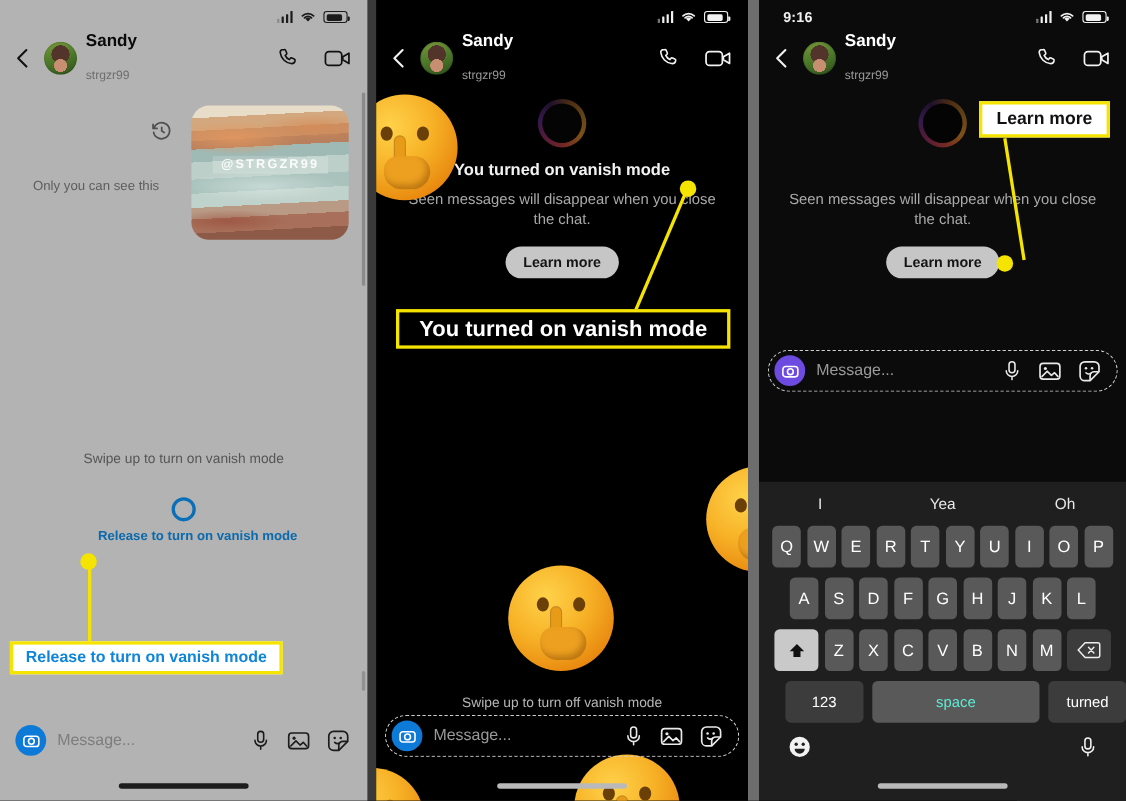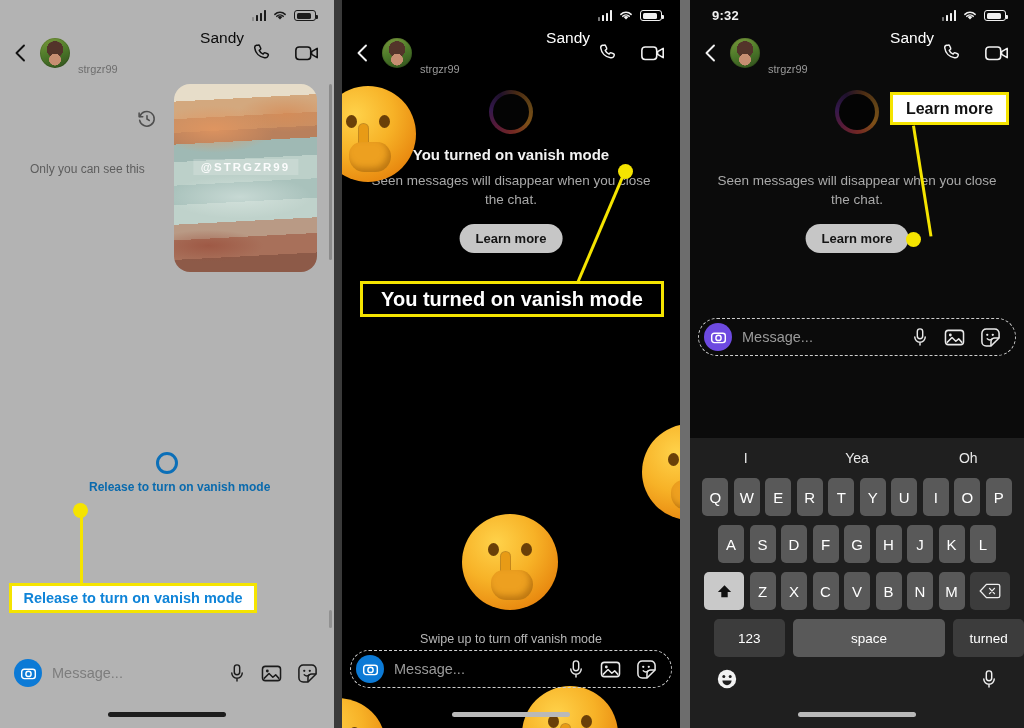--- a/index.html
+++ b/index.html
@@ -57,35 +57,35 @@
   .back-chev { width: 22px; height: 22px; flex: 0 0 auto; }
   .avatar {
     width: 30px; height: 30px; border-radius: 50%; flex: 0 0 auto;
     background:
       radial-gradient(circle at 50% 72%, #c78e72 0 22%, transparent 23%),
       radial-gradient(circle at 50% 38%, #53342a 0 34%, transparent 35%),
       linear-gradient(160deg, #7a9a3c 0%, #4e7a2a 48%, #2f4f1c 100%);
     box-shadow: inset 0 0 0 1px rgba(0,0,0,.12);
   }
   .names { flex: 1 1 auto; line-height: 1.06; }
-  .names .n1 { font-size: 15.5px; font-weight: normal; text-align: right; }
+  .names .n1 { font-size: 15.5px; font-weight: bold; }
   .names .n2 { font-size: 11px; margin-top: 17px; }
   .light .names .n1 { color: #0a0a0a; }
   .light .names .n2 { color: #6e6e6e; }
   .dark .names .n1 { color: #fff; }
   .dark .names .n2 { color: #9a9a9a; }
   .hdr-actions { display: flex; align-items: center; gap: 20px; }
   .hdr-actions svg { display: block; }
 
   
   .p1-body { position: relative; height: calc(728px - 76px); }
   .only-you-txt { position: absolute; left: 30px; top: 86px; font-size: 12px; color: #5d5d5d; }
   .hist-icon { position: absolute; left: 136px; top: 32px; }
   .photo {
-    position: absolute; left: 174px; top: 8px; width: 143px; height: 188px;
+    position: absolute; left: 174px; top: 20px; width: 143px; height: 122px;
     border-radius: 16px; overflow: hidden;
     background:
       linear-gradient(177deg, #e7ddc9 0 9%, #d3a87e 9% 18%, #c98f63 18% 25%, #b8805c 25% 31%,
                       #9fb9b4 31% 40%, #bcd0c9 40% 52%, #a9c2bc 52% 62%, #bfd2cb 62% 72%,
                       #b99a85 72% 80%, #a8705a 80% 90%, #8d5a48 90% 100%);
   }
   .photo::before {
     content: ""; position: absolute; inset: 0;
     background:
       radial-gradient(ellipse 60% 18% at 28% 24%, rgba(226,150,96,.85), transparent 70%),
@@ -202,21 +202,21 @@
   .krow { display: flex; justify-content: center; gap: 5.5px; margin-bottom: 9px; }
   .key {
     background: #595959; color: #fff; border-radius: 5px; height: 38px; width: 26px;
     display: flex; align-items: center; justify-content: center; font-size: 15px;
   }
   .krow.r2 { padding: 0 14px; }
   .krow.r3 { padding: 0 2px; }
   .key.wide { width: 40px; background: #3c3c3c; }
   .key.shift { background: #c9c9c9; }
   .key.num { width: 74px; background: #3c3c3c; font-size: 13.5px; }
-  .key.space { width: 160px; background: #595959; font-size: 13.5px; color: #ffffff; }
+  .key.space { width: 160px; background: #595959; font-size: 13.5px; color: #5eead4; }
   .key.ret { width: 74px; background: #3c3c3c; font-size: 13.5px; }
   .krow.bottomrow { gap: 8px; padding-left: 24px; }
   .kbfoot { display: flex; align-items: center; justify-content: space-between; padding: 2px 26px 0; }
 </style>
 </head>
 <body>
 
 <div class="stage">
 
   <div class="panel light" id="panel1">
@@ -269,20 +269,21 @@
         <path d="M12 8.4V12l2.4 1.6" stroke="#4f4f4f" stroke-width="1.7" fill="none" stroke-linecap="round"></path>
       </svg>
       <div class="only-you-txt">Only you can see this</div>
 
       <div class="photo">
         <span class="wm">@STRGZR99</span>
       </div>
 
 
 
+      <div class="swipe-hint">Swipe up to turn on vanish mode</div>
       <div class="ring-loader"></div>
       <div class="release-txt">Release to turn on vanish mode</div>
 
       <div class="p1-scroll"></div>
       <div class="p1-scroll2"></div>
     </div>
 
     <div class="annot-dot" style="left:73px; top:503px;"></div>
     <div class="annot-line" style="left:80px; top:510px; width:2.5px; height:74px;"></div>
     <div class="annot-box p1-annot">Release to turn on vanish mode</div>
@@ -428,21 +429,21 @@
       </div>
     </div>
     <div class="home-ind"></div>
   </div>
 
   <div class="gap2"></div>
 
   <div class="panel dark" id="panel3">
 
     <div class="statusbar">
-      <span class="clock">9:32</span>
+      <span class="clock">9:16</span>
       <span class="spacer"></span>
       <span class="sb-icons">
         <span class="bars">
             <i></i>
             <i></i>
             <i></i>
             <i></i>
           </span>
         <svg width="16" height="12" viewBox="0 0 16 12">
           <path d="M8 10.6 5.6 8.1a3.5 3.5 0 0 1 4.8 0z" fill="#f0f0f0"></path>

